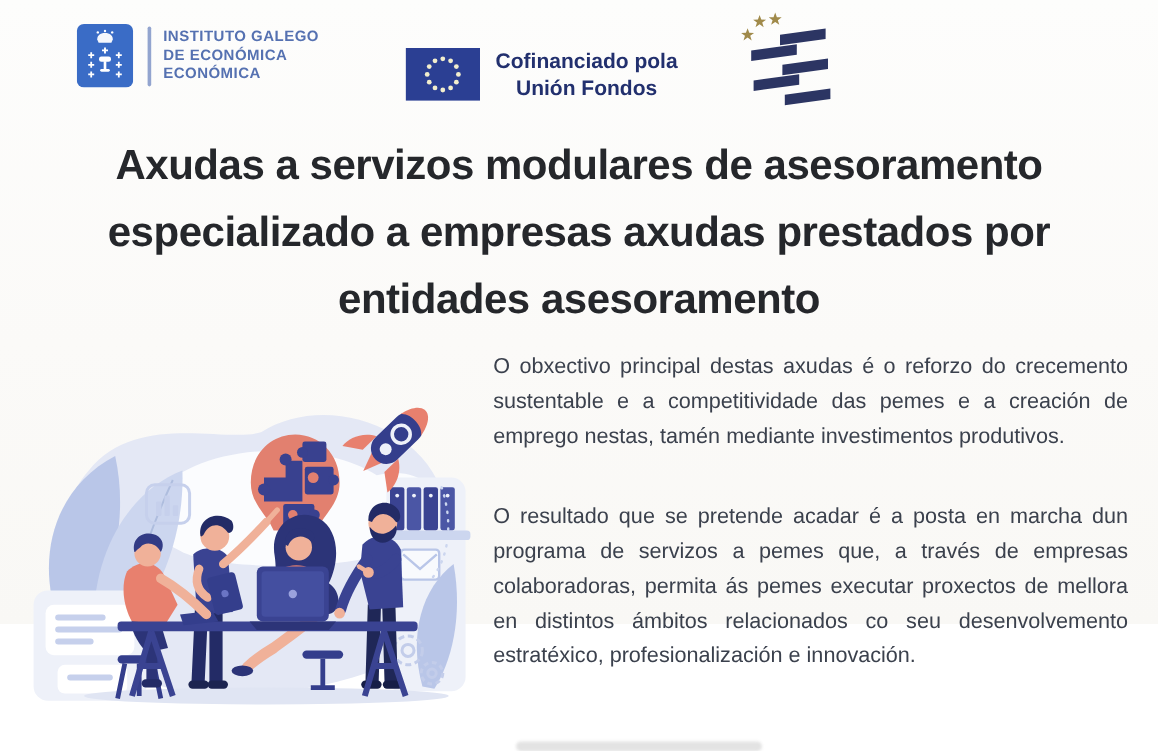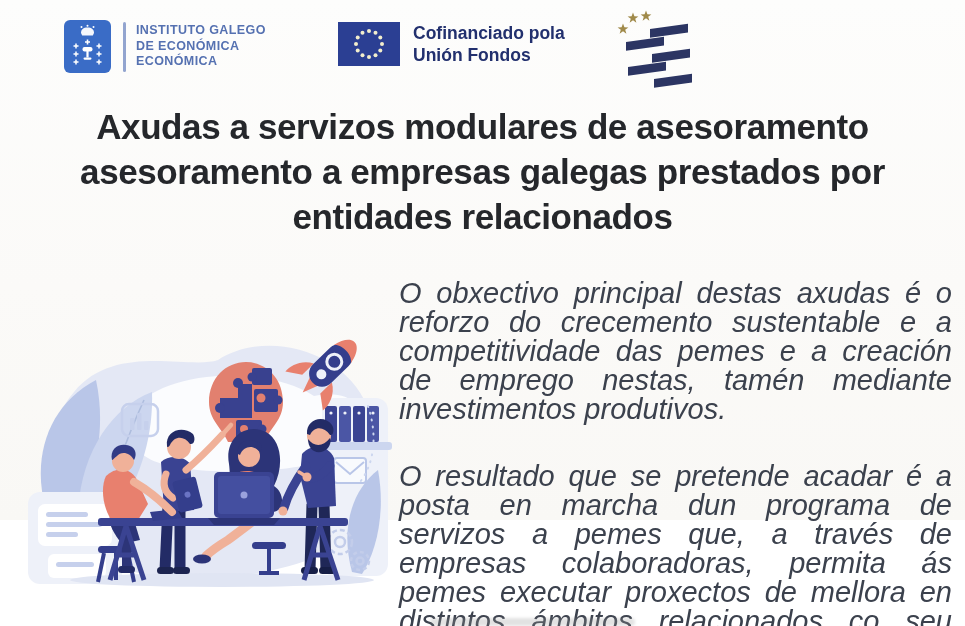--- a/index.html
+++ b/index.html
@@ -6,33 +6,33 @@
     font-family:"Liberation Sans",sans-serif;}
   .page{position:relative;width:965px;height:520px;
     background:linear-gradient(180deg,#fdfdfc 0%,#fbfaf8 55%,#f9f8f5 100%);}
   
   .logos{position:absolute;left:0;top:0;width:965px;height:100px;}
   .logo{position:absolute;display:flex;align-items:center;}
   .logo-igape{left:64px;top:20px;}
   .igape-sep{width:3px;height:50px;background:#6f87c0;margin:0 10px 0 12px;border-radius:2px;opacity:.75;}
   .igape-text{color:#5571b1;font-weight:bold;font-size:12.5px;line-height:15.5px;letter-spacing:.4px;}
   .igape-text span{display:block;}
-  .logo-eu{left:338px;top:22px;}
+  .logo-eu{left:338px;top:40px;text-align:center;}
   .eu-text{color:#22306e;font-weight:bold;font-size:17.5px;line-height:22px;margin-left:13px;}
   .eu-text span{display:block;}
   .logo-fondos{left:616px;top:8px;}
   .fondos-text{color:#2b3156;font-size:27px;margin-left:14px;margin-top:18px;}
   
   .title{position:absolute;top:104px;left:0;width:965px;text-align:center;
     color:#25272b;font-weight:bold;font-size:35px;line-height:45px;letter-spacing:-.4px;margin:0;}
-  .title span{display:block;}
+  .title span{display:block;margin-top:11px;}
   
   .illustration{position:absolute;left:22px;top:314px;width:374px;height:278px;margin:0;}
   .copy{position:absolute;left:399px;top:279px;width:553px;}
-  .copy p{margin:0;text-align:justify;color:#3b414d;font-size:29px;line-height:29px;font-style:italic;}
+  .copy p{margin:12px;text-align:justify;color:#3b414d;font-size:18px;line-height:29px;}
   .copy p + p{margin-top:38px;}
   
   .scan-mark{position:absolute;left:430px;top:618px;width:205px;height:8px;
     background:#9a9a9a;opacity:.28;border-radius:4px;filter:blur(1.5px);}
 </style>
 </head>
 <body>
 
 <div class="page">
 
@@ -107,22 +107,22 @@
           <path d="M36,46 l38,-5.2 l0,8.8 l-38,5.2 Z"></path>
           <path d="M12,59 l38,-5.2 l0,8.8 l-38,5.2 Z"></path>
           <path d="M38,71 l38,-5.2 l0,8.8 l-38,5.2 Z"></path>
         </g>
       </svg>
     </div>
   </header>
 
   <h1 class="title">
     <span>Axudas a servizos modulares de asesoramento</span>
-    <span>asesoramento a empresas galegas prestados por</span>
-    <span>entidades relacionados</span>
+    <span>especializado a empresas axudas prestados por</span>
+    <span>entidades asesoramento</span>
   </h1>
 
   <figure class="illustration">
     <svg width="374" height="278" viewBox="0 0 374 278">
 
       <path d="M52,78 C92,28 168,56 196,46 C242,16 322,34 346,94 C372,150 352,216 296,242 C230,270 128,272 68,244 C14,218 12,124 52,78 Z" fill="#e4e8f5"></path>
       <path d="M110,100 C130,58 240,48 292,82 C336,72 352,104 338,132 C300,162 160,165 126,144 C96,128 96,112 110,100 Z" fill="#fbfcfe"></path>
 
       <g>
         <path d="M28,208 C6,150 24,92 74,66 C86,122 70,174 46,210 Z" fill="#b9c6e8"></path>

